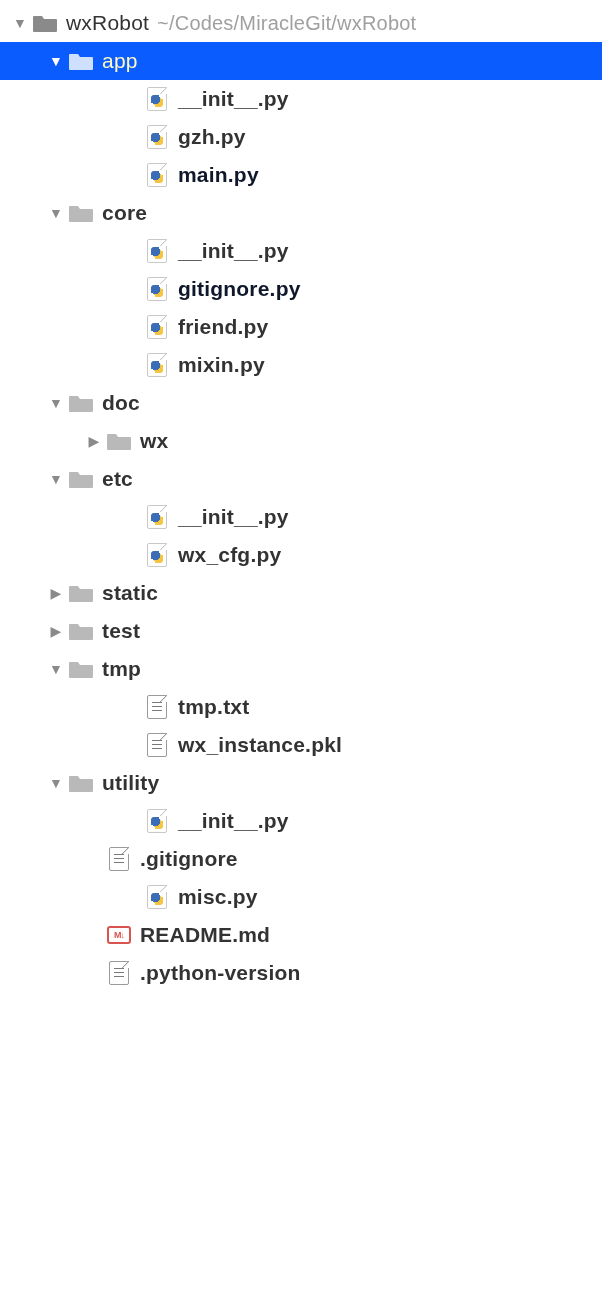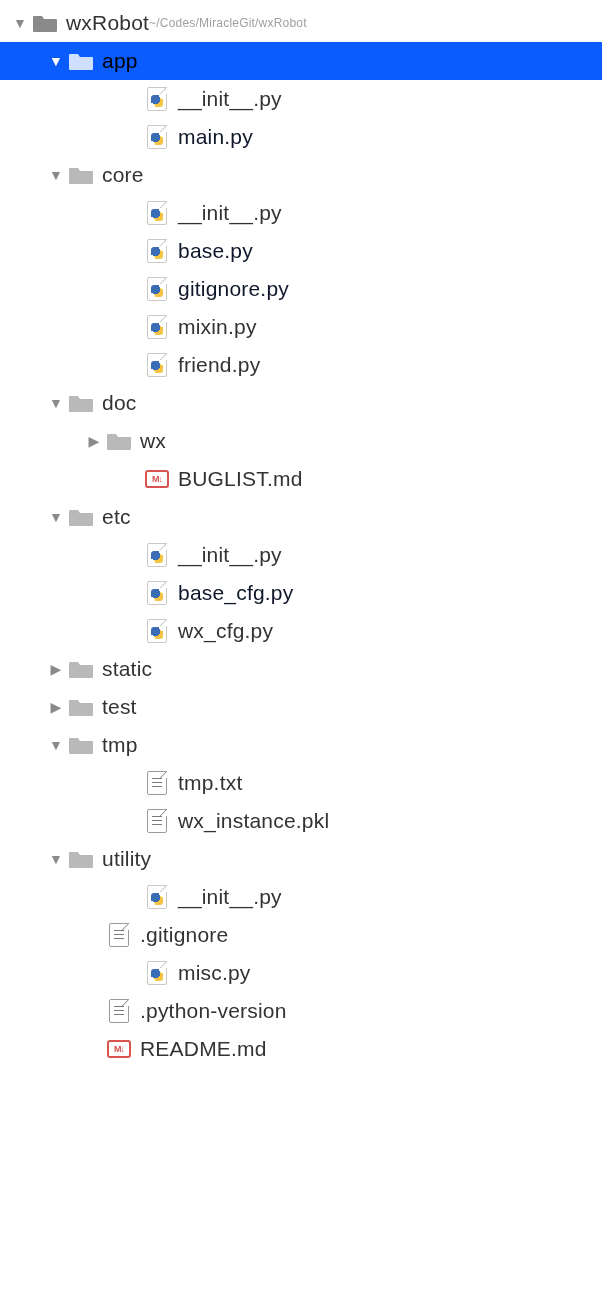--- a/index.html
+++ b/index.html
@@ -33,25 +33,25 @@
   .row.selected .arrow { color: #ffffff; }
   .icon {
     width: 26px;
     height: 22px;
     margin-right: 8px;
     flex-shrink: 0;
     display: inline-flex;
     align-items: center;
     justify-content: center;
   }
-  .label { font-size: 21px; letter-spacing: 0.2px; }
+  .label { font-size: 21px; letter-spacing: 0.2px; font-weight: bold; }
   .label.bold { font-weight: 400; }
-  .label.path { color: #a0a0a0; font-weight: 400; font-size: 12px; }
+  .label.path { color: #a0a0a0; font-weight: 400; margin-left: 8px; font-size: 20px; }
   .label.blue { color: #0f172a; }
-  .row.selected .label { color: #000000; }
+  .row.selected .label { color: #fef9c3; }
 
   
   .l0 { padding-left: 12px; }
   .l1 { padding-left: 48px; }
   .l2 { padding-left: 86px; }
   .l3 { padding-left: 124px; }
 
   
   .folder-svg { fill: #b9b9b9; }
   .row.selected .folder-svg { fill: #cfe0ff; }
@@ -154,20 +154,27 @@
         <span class="icon">
           <span class="pyfile"></span>
         </span>
         <span class="label">__init__.py</span>
       </div>
       <div class="row l3">
         <span class="arrow"></span>
         <span class="icon">
           <span class="pyfile"></span>
         </span>
+        <span class="label">gzh.py</span>
+      </div>
+      <div class="row l3">
+        <span class="arrow"></span>
+        <span class="icon">
+          <span class="pyfile"></span>
+        </span>
         <span class="label blue">main.py</span>
       </div>
       <div class="row l1">
         <span class="arrow">▼</span>
         <span class="icon">
           <svg width="26" height="20" viewBox="0 0 26 20">
             <path class="folder-svg" d="M2 3h8l2 3h12a1 1 0 0 1 1 1v11a1 1 0 0 1-1 1H2a1 1 0 0 1-1-1V4a1 1 0 0 1 1-1z"></path>
           </svg>
         </span>
         <span class="label">core</span>
@@ -177,177 +184,156 @@
         <span class="icon">
           <span class="pyfile"></span>
         </span>
         <span class="label">__init__.py</span>
       </div>
       <div class="row l3">
         <span class="arrow"></span>
         <span class="icon">
           <span class="pyfile"></span>
         </span>
-        <span class="label blue">base.py</span>
-      </div>
-      <div class="row l3">
-        <span class="arrow"></span>
-        <span class="icon">
-          <span class="pyfile"></span>
-        </span>
         <span class="label blue">gitignore.py</span>
       </div>
       <div class="row l3">
         <span class="arrow"></span>
         <span class="icon">
           <span class="pyfile"></span>
         </span>
+        <span class="label">friend.py</span>
+      </div>
+      <div class="row l3">
+        <span class="arrow"></span>
+        <span class="icon">
+          <span class="pyfile"></span>
+        </span>
         <span class="label">mixin.py</span>
-      </div>
-      <div class="row l3">
-        <span class="arrow"></span>
-        <span class="icon">
-          <span class="pyfile"></span>
-        </span>
-        <span class="label">friend.py</span>
       </div>
       <div class="row l1">
         <span class="arrow">▼</span>
         <span class="icon">
           <svg width="26" height="20" viewBox="0 0 26 20">
             <path class="folder-svg" d="M2 3h8l2 3h12a1 1 0 0 1 1 1v11a1 1 0 0 1-1 1H2a1 1 0 0 1-1-1V4a1 1 0 0 1 1-1z"></path>
           </svg>
         </span>
         <span class="label">doc</span>
       </div>
       <div class="row l2">
         <span class="arrow">▶</span>
         <span class="icon">
           <svg width="26" height="20" viewBox="0 0 26 20">
             <path class="folder-svg" d="M2 3h8l2 3h12a1 1 0 0 1 1 1v11a1 1 0 0 1-1 1H2a1 1 0 0 1-1-1V4a1 1 0 0 1 1-1z"></path>
           </svg>
         </span>
         <span class="label">wx</span>
       </div>
-      <div class="row l3">
+      <div class="row l1">
+        <span class="arrow">▼</span>
+        <span class="icon">
+          <svg width="26" height="20" viewBox="0 0 26 20">
+            <path class="folder-svg" d="M2 3h8l2 3h12a1 1 0 0 1 1 1v11a1 1 0 0 1-1 1H2a1 1 0 0 1-1-1V4a1 1 0 0 1 1-1z"></path>
+          </svg>
+        </span>
+        <span class="label">etc</span>
+      </div>
+      <div class="row l3">
+        <span class="arrow"></span>
+        <span class="icon">
+          <span class="pyfile"></span>
+        </span>
+        <span class="label">__init__.py</span>
+      </div>
+      <div class="row l3">
+        <span class="arrow"></span>
+        <span class="icon">
+          <span class="pyfile"></span>
+        </span>
+        <span class="label">wx_cfg.py</span>
+      </div>
+      <div class="row l1">
+        <span class="arrow">▶</span>
+        <span class="icon">
+          <svg width="26" height="20" viewBox="0 0 26 20">
+            <path class="folder-svg" d="M2 3h8l2 3h12a1 1 0 0 1 1 1v11a1 1 0 0 1-1 1H2a1 1 0 0 1-1-1V4a1 1 0 0 1 1-1z"></path>
+          </svg>
+        </span>
+        <span class="label">static</span>
+      </div>
+      <div class="row l1">
+        <span class="arrow">▶</span>
+        <span class="icon">
+          <svg width="26" height="20" viewBox="0 0 26 20">
+            <path class="folder-svg" d="M2 3h8l2 3h12a1 1 0 0 1 1 1v11a1 1 0 0 1-1 1H2a1 1 0 0 1-1-1V4a1 1 0 0 1 1-1z"></path>
+          </svg>
+        </span>
+        <span class="label">test</span>
+      </div>
+      <div class="row l1">
+        <span class="arrow">▼</span>
+        <span class="icon">
+          <svg width="26" height="20" viewBox="0 0 26 20">
+            <path class="folder-svg" d="M2 3h8l2 3h12a1 1 0 0 1 1 1v11a1 1 0 0 1-1 1H2a1 1 0 0 1-1-1V4a1 1 0 0 1 1-1z"></path>
+          </svg>
+        </span>
+        <span class="label">tmp</span>
+      </div>
+      <div class="row l3">
+        <span class="arrow"></span>
+        <span class="icon">
+          <span class="txtfile"></span>
+        </span>
+        <span class="label">tmp.txt</span>
+      </div>
+      <div class="row l3">
+        <span class="arrow"></span>
+        <span class="icon">
+          <span class="txtfile"></span>
+        </span>
+        <span class="label">wx_instance.pkl</span>
+      </div>
+      <div class="row l1">
+        <span class="arrow">▼</span>
+        <span class="icon">
+          <svg width="26" height="20" viewBox="0 0 26 20">
+            <path class="folder-svg" d="M2 3h8l2 3h12a1 1 0 0 1 1 1v11a1 1 0 0 1-1 1H2a1 1 0 0 1-1-1V4a1 1 0 0 1 1-1z"></path>
+          </svg>
+        </span>
+        <span class="label">utility</span>
+      </div>
+      <div class="row l3">
+        <span class="arrow"></span>
+        <span class="icon">
+          <span class="pyfile"></span>
+        </span>
+        <span class="label">__init__.py</span>
+      </div>
+      <div class="row l2">
+        <span class="arrow"></span>
+        <span class="icon">
+          <span class="txtfile"></span>
+        </span>
+        <span class="label">.gitignore</span>
+      </div>
+      <div class="row l3">
+        <span class="arrow"></span>
+        <span class="icon">
+          <span class="pyfile"></span>
+        </span>
+        <span class="label">misc.py</span>
+      </div>
+      <div class="row l2">
         <span class="arrow"></span>
         <span class="icon">
           <span class="mdfile"></span>
         </span>
-        <span class="label">BUGLIST.md</span>
-      </div>
-      <div class="row l1">
-        <span class="arrow">▼</span>
-        <span class="icon">
-          <svg width="26" height="20" viewBox="0 0 26 20">
-            <path class="folder-svg" d="M2 3h8l2 3h12a1 1 0 0 1 1 1v11a1 1 0 0 1-1 1H2a1 1 0 0 1-1-1V4a1 1 0 0 1 1-1z"></path>
-          </svg>
-        </span>
-        <span class="label">etc</span>
-      </div>
-      <div class="row l3">
-        <span class="arrow"></span>
-        <span class="icon">
-          <span class="pyfile"></span>
-        </span>
-        <span class="label">__init__.py</span>
-      </div>
-      <div class="row l3">
-        <span class="arrow"></span>
-        <span class="icon">
-          <span class="pyfile"></span>
-        </span>
-        <span class="label blue">base_cfg.py</span>
-      </div>
-      <div class="row l3">
-        <span class="arrow"></span>
-        <span class="icon">
-          <span class="pyfile"></span>
-        </span>
-        <span class="label">wx_cfg.py</span>
-      </div>
-      <div class="row l1">
-        <span class="arrow">▶</span>
-        <span class="icon">
-          <svg width="26" height="20" viewBox="0 0 26 20">
-            <path class="folder-svg" d="M2 3h8l2 3h12a1 1 0 0 1 1 1v11a1 1 0 0 1-1 1H2a1 1 0 0 1-1-1V4a1 1 0 0 1 1-1z"></path>
-          </svg>
-        </span>
-        <span class="label">static</span>
-      </div>
-      <div class="row l1">
-        <span class="arrow">▶</span>
-        <span class="icon">
-          <svg width="26" height="20" viewBox="0 0 26 20">
-            <path class="folder-svg" d="M2 3h8l2 3h12a1 1 0 0 1 1 1v11a1 1 0 0 1-1 1H2a1 1 0 0 1-1-1V4a1 1 0 0 1 1-1z"></path>
-          </svg>
-        </span>
-        <span class="label">test</span>
-      </div>
-      <div class="row l1">
-        <span class="arrow">▼</span>
-        <span class="icon">
-          <svg width="26" height="20" viewBox="0 0 26 20">
-            <path class="folder-svg" d="M2 3h8l2 3h12a1 1 0 0 1 1 1v11a1 1 0 0 1-1 1H2a1 1 0 0 1-1-1V4a1 1 0 0 1 1-1z"></path>
-          </svg>
-        </span>
-        <span class="label">tmp</span>
-      </div>
-      <div class="row l3">
+        <span class="label">README.md</span>
+      </div>
+      <div class="row l2">
         <span class="arrow"></span>
         <span class="icon">
           <span class="txtfile"></span>
         </span>
-        <span class="label">tmp.txt</span>
-      </div>
-      <div class="row l3">
-        <span class="arrow"></span>
-        <span class="icon">
-          <span class="txtfile"></span>
-        </span>
-        <span class="label">wx_instance.pkl</span>
-      </div>
-      <div class="row l1">
-        <span class="arrow">▼</span>
-        <span class="icon">
-          <svg width="26" height="20" viewBox="0 0 26 20">
-            <path class="folder-svg" d="M2 3h8l2 3h12a1 1 0 0 1 1 1v11a1 1 0 0 1-1 1H2a1 1 0 0 1-1-1V4a1 1 0 0 1 1-1z"></path>
-          </svg>
-        </span>
-        <span class="label">utility</span>
-      </div>
-      <div class="row l3">
-        <span class="arrow"></span>
-        <span class="icon">
-          <span class="pyfile"></span>
-        </span>
-        <span class="label">__init__.py</span>
-      </div>
-      <div class="row l2">
-        <span class="arrow"></span>
-        <span class="icon">
-          <span class="txtfile"></span>
-        </span>
-        <span class="label">.gitignore</span>
-      </div>
-      <div class="row l3">
-        <span class="arrow"></span>
-        <span class="icon">
-          <span class="pyfile"></span>
-        </span>
-        <span class="label">misc.py</span>
-      </div>
-      <div class="row l2">
-        <span class="arrow"></span>
-        <span class="icon">
-          <span class="txtfile"></span>
-        </span>
         <span class="label">.python-version</span>
-      </div>
-      <div class="row l2">
-        <span class="arrow"></span>
-        <span class="icon">
-          <span class="mdfile"></span>
-        </span>
-        <span class="label">README.md</span>
       </div>
     </div>
 </div>
 
 </body></html>

